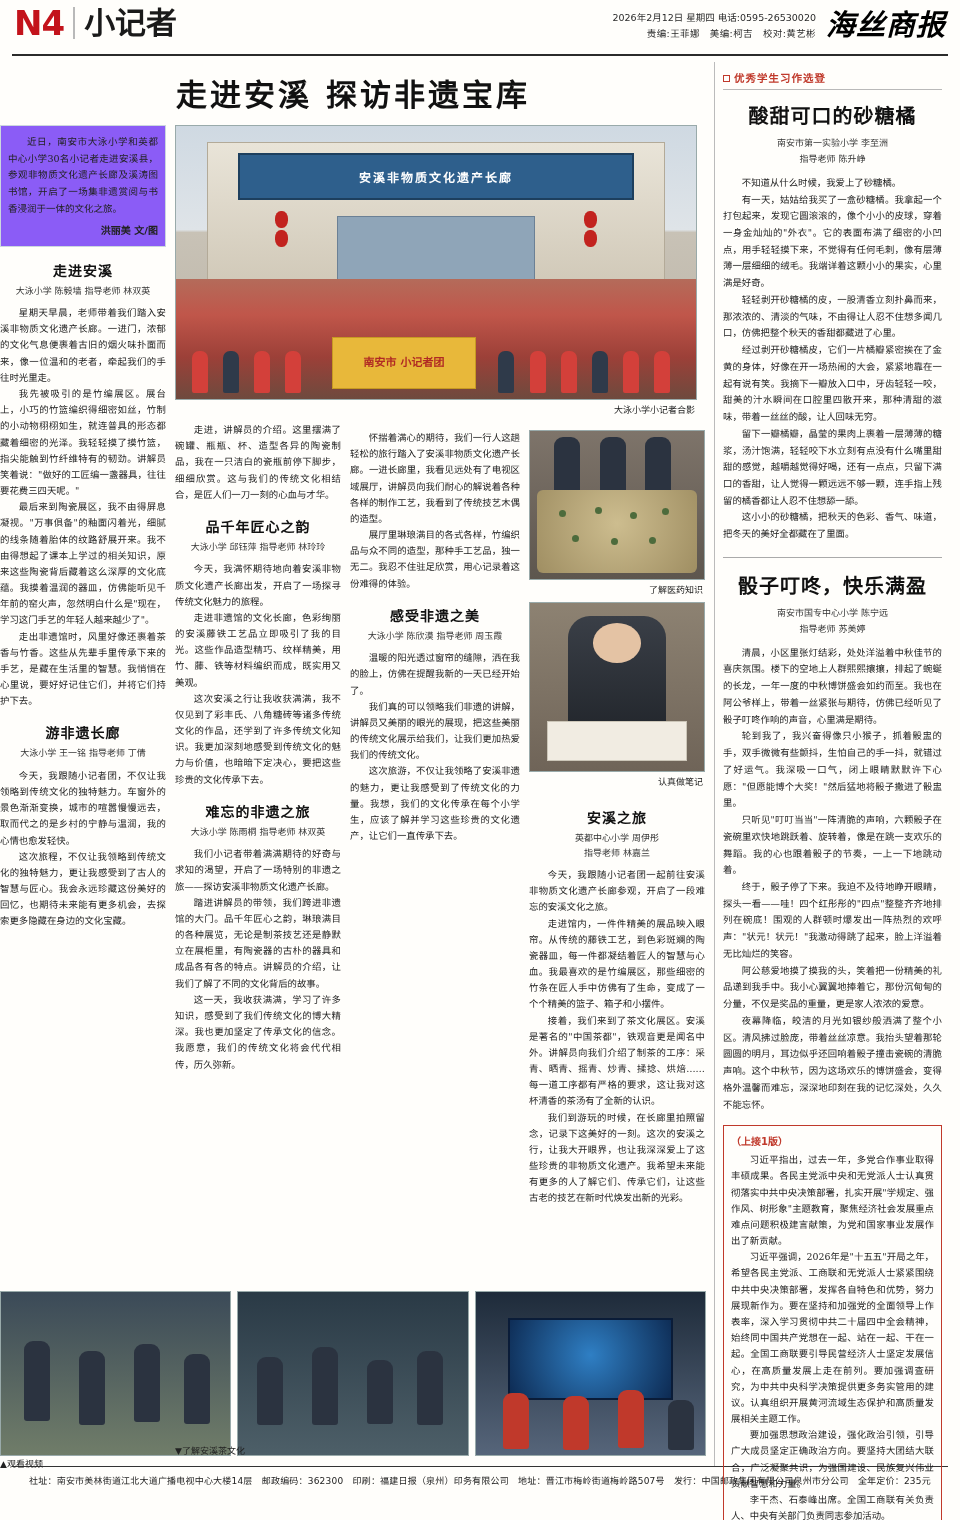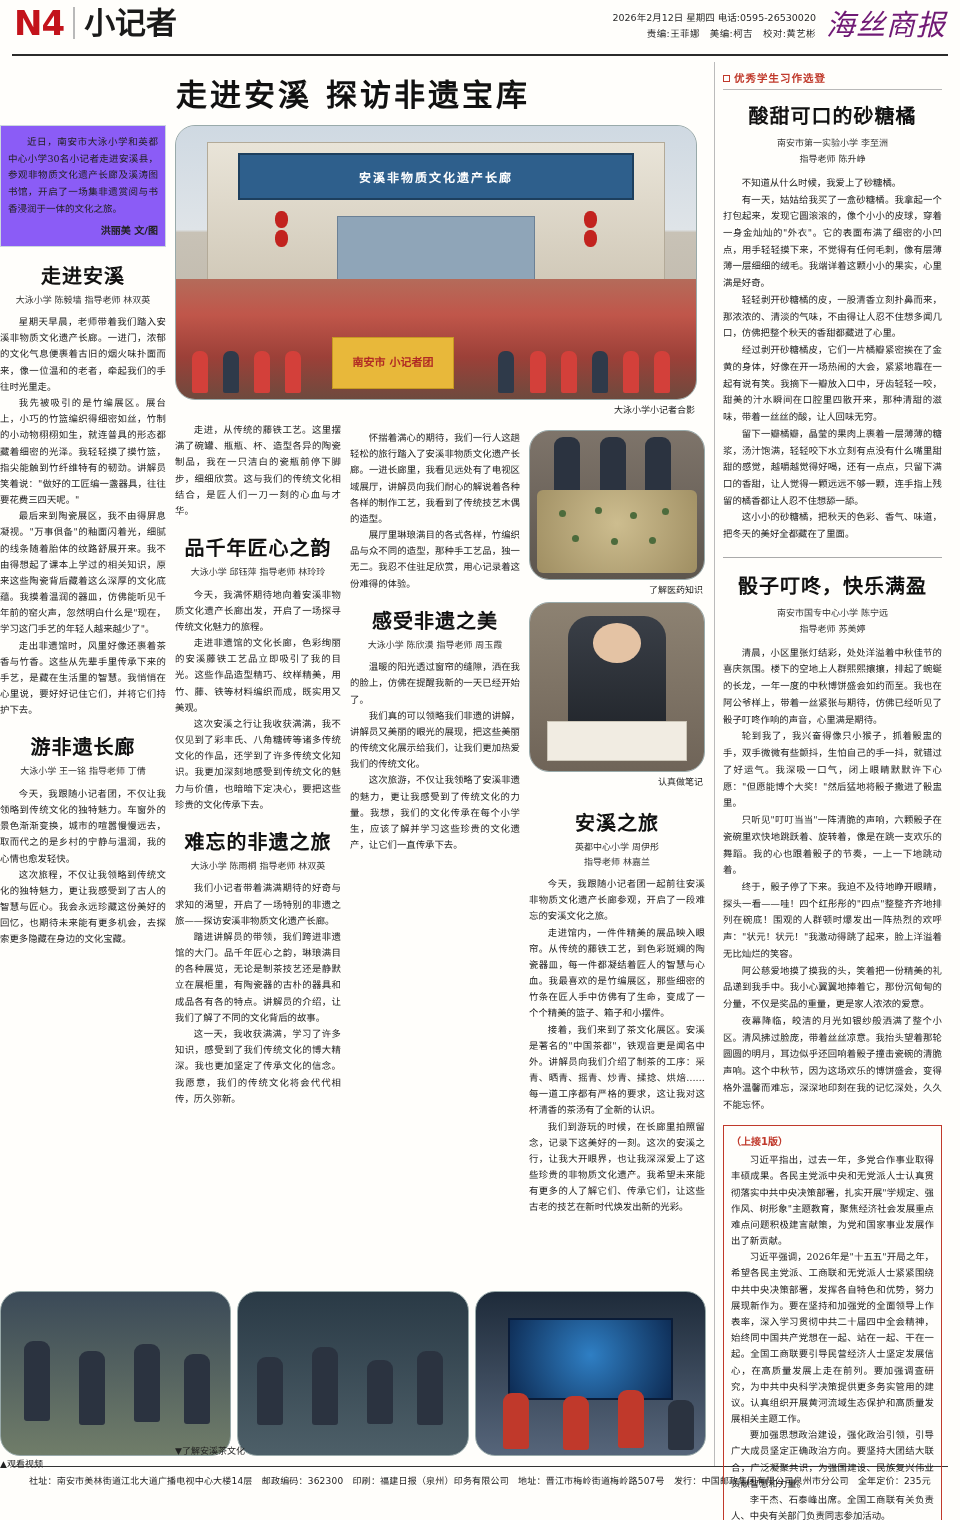--- a/index.html
+++ b/index.html
@@ -20,21 +20,21 @@
   }
   .mh-div { width: 2px; height: 32px; background: #b9b9b9; }
   .mh-section {
     font-size: 31px; font-weight: bold; color: #1a1a1a; line-height: 1;
     font-family: "DejaVu Sans", sans-serif;
   }
   .mh-right { margin-left: auto; display: flex; align-items: flex-start; gap: 10px; padding-top: 4px; }
   .mh-meta { text-align: right; font-size: 9.5px; color: #2a2a2a; line-height: 1.65; }
   .mh-meta .line2 { letter-spacing: .4px; }
   .mh-logo {
-    font-size: 29px; font-weight: normal; color: #701a75;
+    font-size: 29px; font-weight: bold; color: #000000;
     font-family: "DejaVu Serif", serif; font-style: italic;
     letter-spacing: 1px; line-height: 1; padding-top: 1px;
   }
   .mh-rule { border-bottom: 2px solid #2b2b2b; margin: 2px 12px 0 12px; }
 
   
   .body-wrap { display: flex; padding: 0 0; height: 1410px; }
   .left-zone { width: 706px; position: relative; }
   .vrule { width: 1px; background: #bbb; margin: 6px 8px 0 8px; }
   .right-zone { width: 219px; position: relative; }
@@ -56,44 +56,44 @@
 
   .intro-box {
     background: #8b5cf6; border: 1px solid #ccd7de; padding: 8px 7px 6px 7px;
     font-size: 9.5px; line-height: 1.75; color: #222; text-align: justify;
     font-family: "DejaVu Serif", serif;
   }
   .intro-box p { text-indent: 2em; }
   .intro-sign { text-align: right; font-weight: bold; margin-top: 5px; font-size: 10px; }
 
   .sec-title {
-    text-align: center; font-weight: bold; font-size: 20px; color: #111;
+    text-align: center; font-weight: bold; font-size: 14px; color: #111;
     margin: 13px 0 5px 0; letter-spacing: 1px; font-family: "DejaVu Sans", sans-serif;
   }
   .sec-by { text-align: center; font-size: 9px; color: #333; margin-bottom: 7px; line-height: 1.5; }
 
   .art p {
     font-size: 9.4px; line-height: 1.72; color: #1c1c1c; text-align: justify;
     text-indent: 2em; font-family: "DejaVu Serif", serif;
   }
 
   
-  .photo { position: relative; overflow: hidden; background: #cfd4d8; border-radius: 20px; }
+  .photo { position: relative; overflow: hidden; background: #cfd4d8; }
   .cap { font-size: 9px; color: #222; text-align: right; padding: 3px 2px 6px 0; }
 
   .hero { height: 275px; border: 1px solid #9aa; }
   .hero-sky { position: absolute; inset: 0; background: linear-gradient(#cfd9e2 0%, #dfe4e8 38%, #c8c2b6 39%, #b9b2a4 100%); }
   .hero-bldg { position: absolute; left: 6%; right: 6%; top: 6%; height: 56%; background: linear-gradient(#e9e4d8, #cfc7b6); border: 1px solid #b3aa98; }
   .hero-sign { position: absolute; left: 12%; right: 12%; top: 10%; height: 17%; background: #2e5f8c; border: 2px solid #1d3f5e; color: #fff; display: flex; align-items: center; justify-content: center; font-size: 12px; letter-spacing: 2px; font-weight: bold; }
   .hero-door { position: absolute; left: 31%; right: 31%; top: 33%; height: 30%; background: #8fa5b8; border: 1px solid #6b8095; }
   .lantern { position: absolute; width: 13px; height: 17px; background: #c2231f; border-radius: 45%; }
   .hero-crowd { position: absolute; left: 0; right: 0; bottom: 0; height: 44%; background: linear-gradient(#b46b5a 0%, #c0564a 30%, #9c4038 65%, #6e4a3e 100%); }
   .kid { position: absolute; bottom: 6px; width: 16px; height: 42px; background: #d3403a; border-radius: 7px 7px 2px 2px; }
   .kid.b { background: #2f3a4a; }
-  .banner-y { position: absolute; left: 30%; width: 122px; height: 52px; bottom: 10px; background: #e8b83a; border: 1px solid #c79a22; color: #b02a24; font-size: 11px; font-weight: bold; display: flex; align-items: center; justify-content: center; text-align: center; line-height: 1.3; }
+  .banner-y { position: absolute; left: 30%; width: 144px; height: 52px; bottom: 10px; background: #e8b83a; border: 1px solid #c79a22; color: #b02a24; font-size: 11px; font-weight: bold; display: flex; align-items: center; justify-content: center; text-align: center; line-height: 1.3; }
 
   .ph-med { height: 150px; border: 1px solid #9aa; }
   .ph-med2 { height: 170px; border: 1px solid #9aa; }
 
   .med-bg { position: absolute; inset: 0; background: linear-gradient(#7e746a, #5d564e); }
   .med-table { position: absolute; left: 4%; right: 4%; bottom: 4%; height: 56%; background: radial-gradient(circle at 50% 40%, #cdbd8f, #9f8e62); border-radius: 6px; }
   .pill { position: absolute; width: 7px; height: 7px; background: #4d6b3c; border-radius: 50%; }
   .boy { position: absolute; top: 4%; width: 26px; height: 66px; background: #2b3340; border-radius: 9px 9px 3px 3px; }
 
   .note-bg { position: absolute; inset: 0; background: linear-gradient(#8d8272, #6f6458); }
@@ -208,21 +208,21 @@
               <div class="kid b" style="left:80%;"></div>
               <div class="kid" style="left:86%;"></div>
               <div class="kid" style="left:92%;"></div>
               <div class="banner-y">南安市
 小记者团</div>
             </div>
           </div>
           <div class="cap" style="width:522px;">大泳小学小记者合影</div>
 
           <div class="art">
-            <p>走进，从传统的藤铁工艺。这里摆满了碗罐、瓶瓶、杯、造型各异的陶瓷制品，我在一只洁白的瓷瓶前停下脚步，细细欣赏。这与我们的传统文化相结合，是匠人们一刀一刻的心血与才华。</p>
+            <p>走进，讲解员的介绍。这里摆满了碗罐、瓶瓶、杯、造型各异的陶瓷制品，我在一只洁白的瓷瓶前停下脚步，细细欣赏。这与我们的传统文化相结合，是匠人们一刀一刻的心血与才华。</p>
           </div>
 
           <div class="art">
             <div class="sec-title">品千年匠心之韵</div>
             <div class="sec-by">大泳小学 邱钰萍 指导老师 林玲玲</div>
             <p>今天，我满怀期待地向着安溪非物质文化遗产长廊出发，开启了一场探寻传统文化魅力的旅程。</p>
             <p>走进非遗馆的文化长廊，色彩绚丽的安溪藤铁工艺品立即吸引了我的目光。这些作品造型精巧、纹样精美，用竹、藤、铁等材料编织而成，既实用又美观。</p>
             <p>这次安溪之行让我收获满满，我不仅见到了彩丰氏、八角糖砖等诸多传统文化的作品，还学到了许多传统文化知识。我更加深刻地感受到传统文化的魅力与价值，也暗暗下定决心，要把这些珍贵的文化传承下去。</p>
           </div>
 

